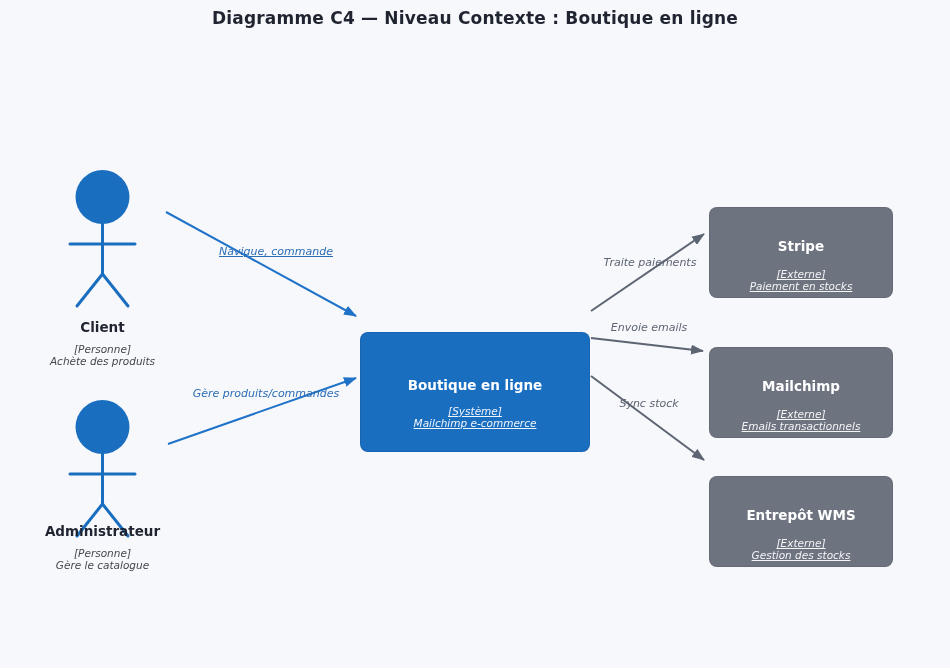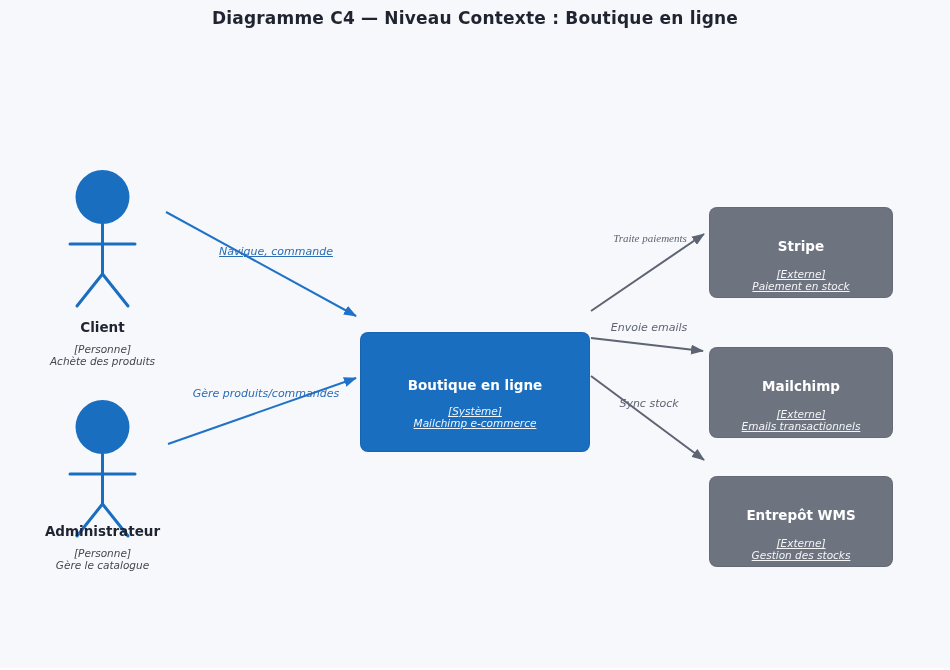--- a/index.html
+++ b/index.html
@@ -134,21 +134,21 @@
     <div class="meta">
       <div>[Système]</div>
       <div>Mailchimp e-commerce</div>
     </div>
   </div>
 
   <div class="node external" id="node-stripe">
     <div class="name">Stripe</div>
     <div class="meta">
       <div>[Externe]</div>
-      <div>Paiement en stock</div>
+      <div>Paiement en stocks</div>
     </div>
   </div>
 
   <div class="node external" id="node-mailchimp">
     <div class="name">Mailchimp</div>
     <div class="meta">
       <div>[Externe]</div>
       <div>Emails transactionnels</div>
     </div>
   </div>
@@ -156,17 +156,17 @@
   <div class="node external" id="node-wms">
     <div class="name">Entrepôt WMS</div>
     <div class="meta">
       <div>[Externe]</div>
       <div>Gestion des stocks</div>
     </div>
   </div>
 
   <div class="rel-label blue" style="left:276px; top:245px;text-decoration:underline;">Navigue, commande</div>
   <div class="rel-label blue" style="left:266px; top:387px;">Gère produits/commandes</div>
-  <div class="rel-label gray" style="left:650px; top:232px;font-family:Liberation Serif, serif;">Traite paiements</div>
+  <div class="rel-label gray" style="left:650px; top:256px;">Traite paiements</div>
   <div class="rel-label gray" style="left:649px; top:321px;">Envoie emails</div>
   <div class="rel-label gray" style="left:649px; top:397px;">Sync stock</div>
 
 </div>
 
 </body></html>

